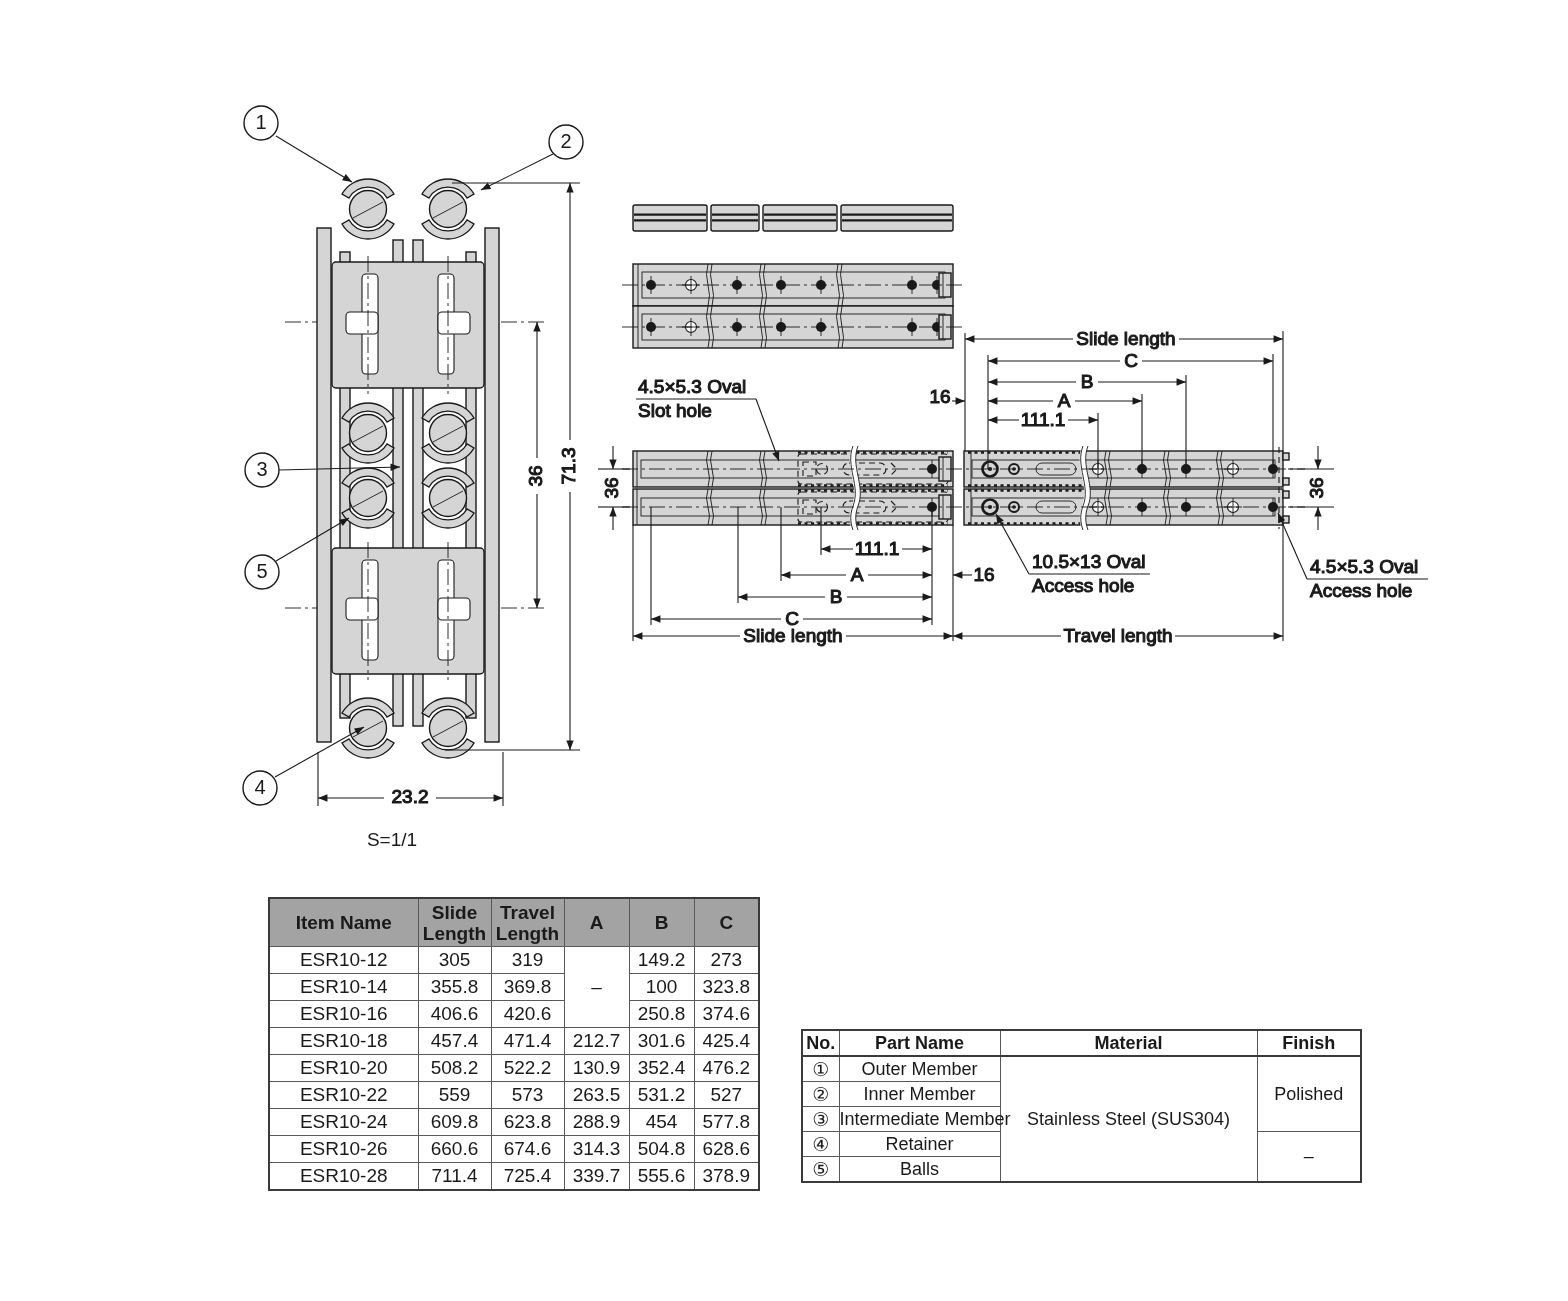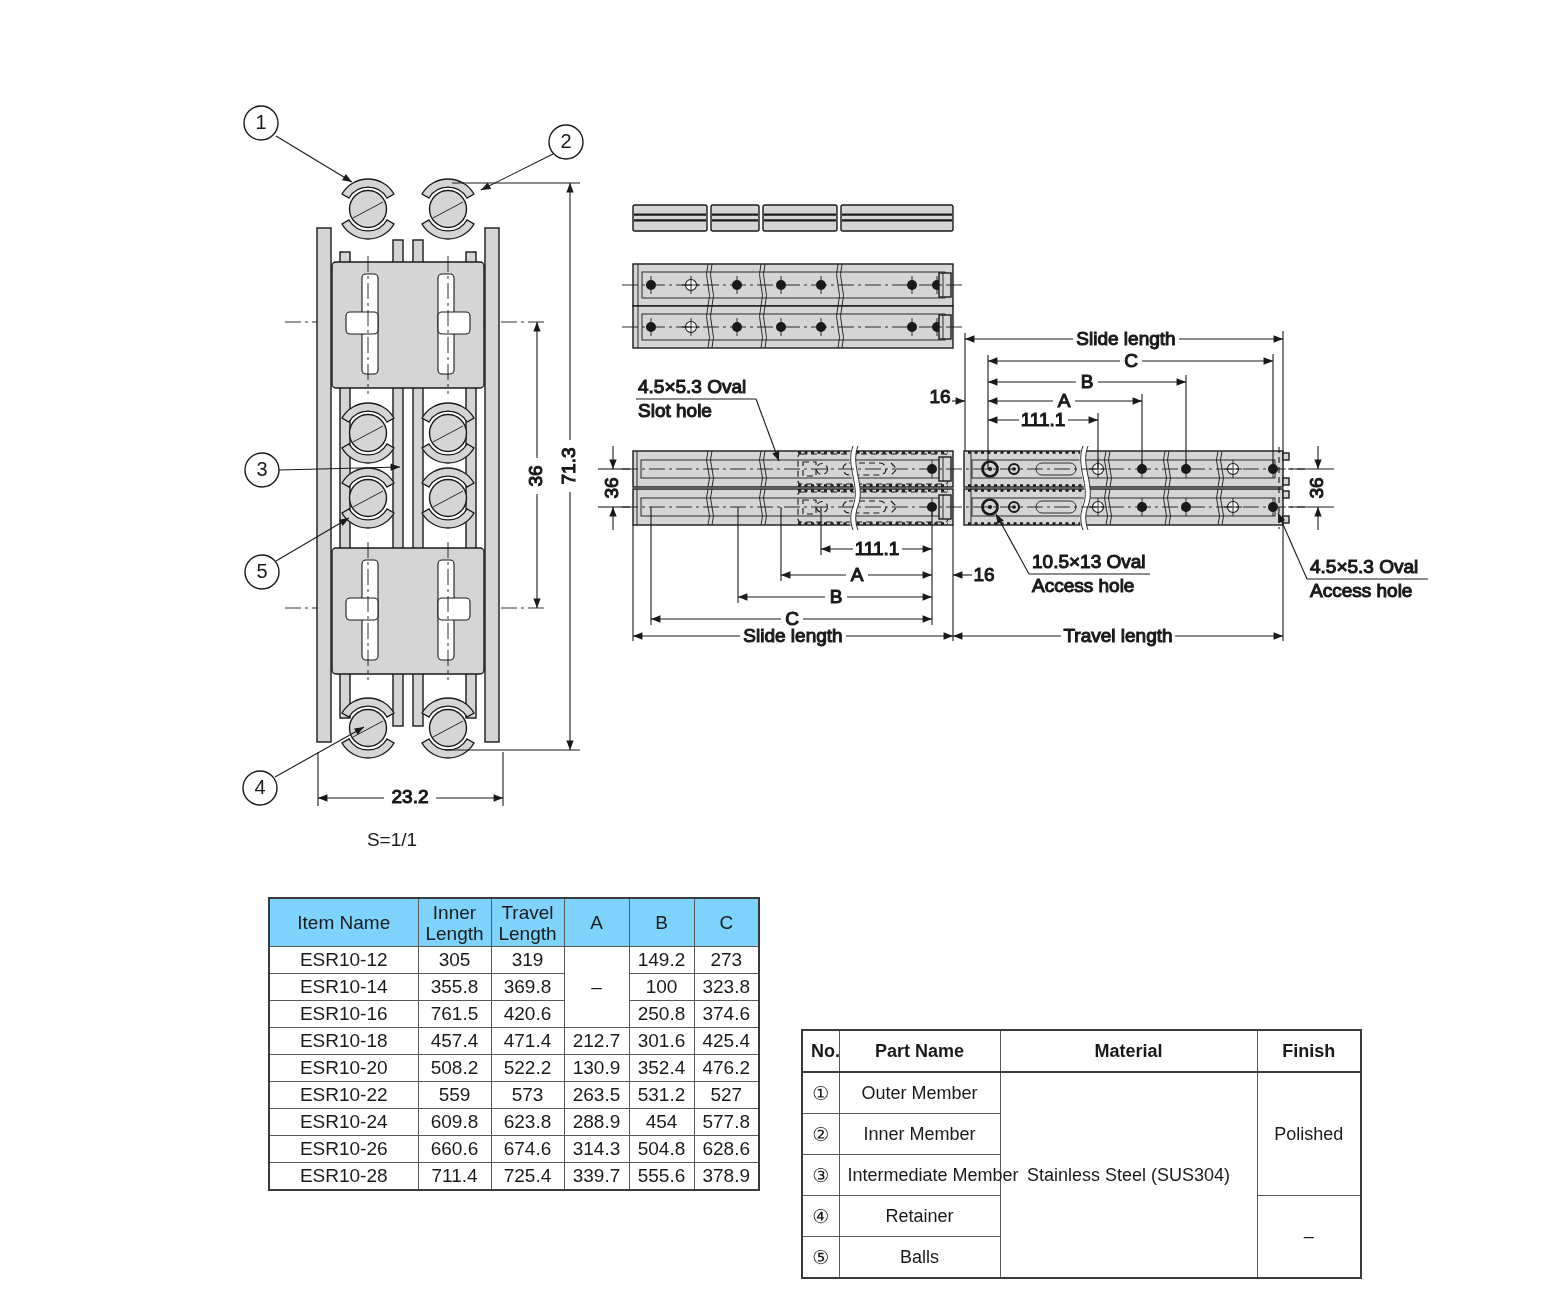--- a/index.html
+++ b/index.html
@@ -19,24 +19,24 @@
   .rot{font-size:19px;}
   .callout circle{fill:#fff;stroke:#1a1a1a;stroke-width:1.4;}
   .callout text{font-size:20px;text-anchor:middle;}
   .dimtxt{text-anchor:middle;}
 
   
   table{border-collapse:collapse;position:absolute;table-layout:fixed;background:#fff;}
   .dim-table{left:268px;top:897px;width:490px;font-size:19px;}
   .dim-table th,.dim-table td{border:1px solid #595959;text-align:center;padding:0;}
   .dim-table{border:2px solid #3a3a3a;}
-  .dim-table thead th{background:#7dd3fc;font-weight:normal;height:47px;line-height:21px;}
+  .dim-table thead th{background:#a3a3a3;font-weight:bold;height:47px;line-height:21px;}
   .dim-table td{height:26px;margin-left:31px;}
   .parts-table{left:801px;top:1029px;width:559px;font-size:18px;}
-  .parts-table th,.parts-table td{border:1px solid #595959;text-align:center;padding:8px;white-space:nowrap;}
+  .parts-table th,.parts-table td{border:1px solid #595959;text-align:center;padding:0;white-space:nowrap;}
   .parts-table{border:2px solid #3a3a3a;}
   .parts-table thead th{font-weight:bold;height:24px;border-bottom:2px solid #3a3a3a;}
   .parts-table td{height:24px;}
   .parts-table .circ{font-size:19px;}
 </style>
 </head>
 <body>
 
 <div class="page">
 
@@ -385,21 +385,21 @@
         <col style="width:73px">
         <col style="width:73px">
         <col style="width:65px">
         <col style="width:65px">
         <col style="width:65px">
       </colgroup>
   <thead>
     <tr>
       <th>Item Name</th>
       <th>
-            <div>Inner</div>
+            <div>Slide</div>
             <div>Length</div>
           </th>
       <th>
             <div>Travel</div>
             <div>Length</div>
           </th>
       <th>A</th>
       <th>B</th>
       <th>C</th>
     </tr>
@@ -415,21 +415,21 @@
     </tr>
     <tr>
       <td>ESR10-14</td>
       <td>355.8</td>
       <td>369.8</td>
       <td>100</td>
       <td>323.8</td>
     </tr>
     <tr>
       <td>ESR10-16</td>
-      <td>761.5</td>
+      <td>406.6</td>
       <td>420.6</td>
       <td>250.8</td>
       <td>374.6</td>
     </tr>
     <tr>
       <td>ESR10-18</td>
       <td>457.4</td>
       <td>471.4</td>
       <td>212.7</td>
       <td>301.6</td>

